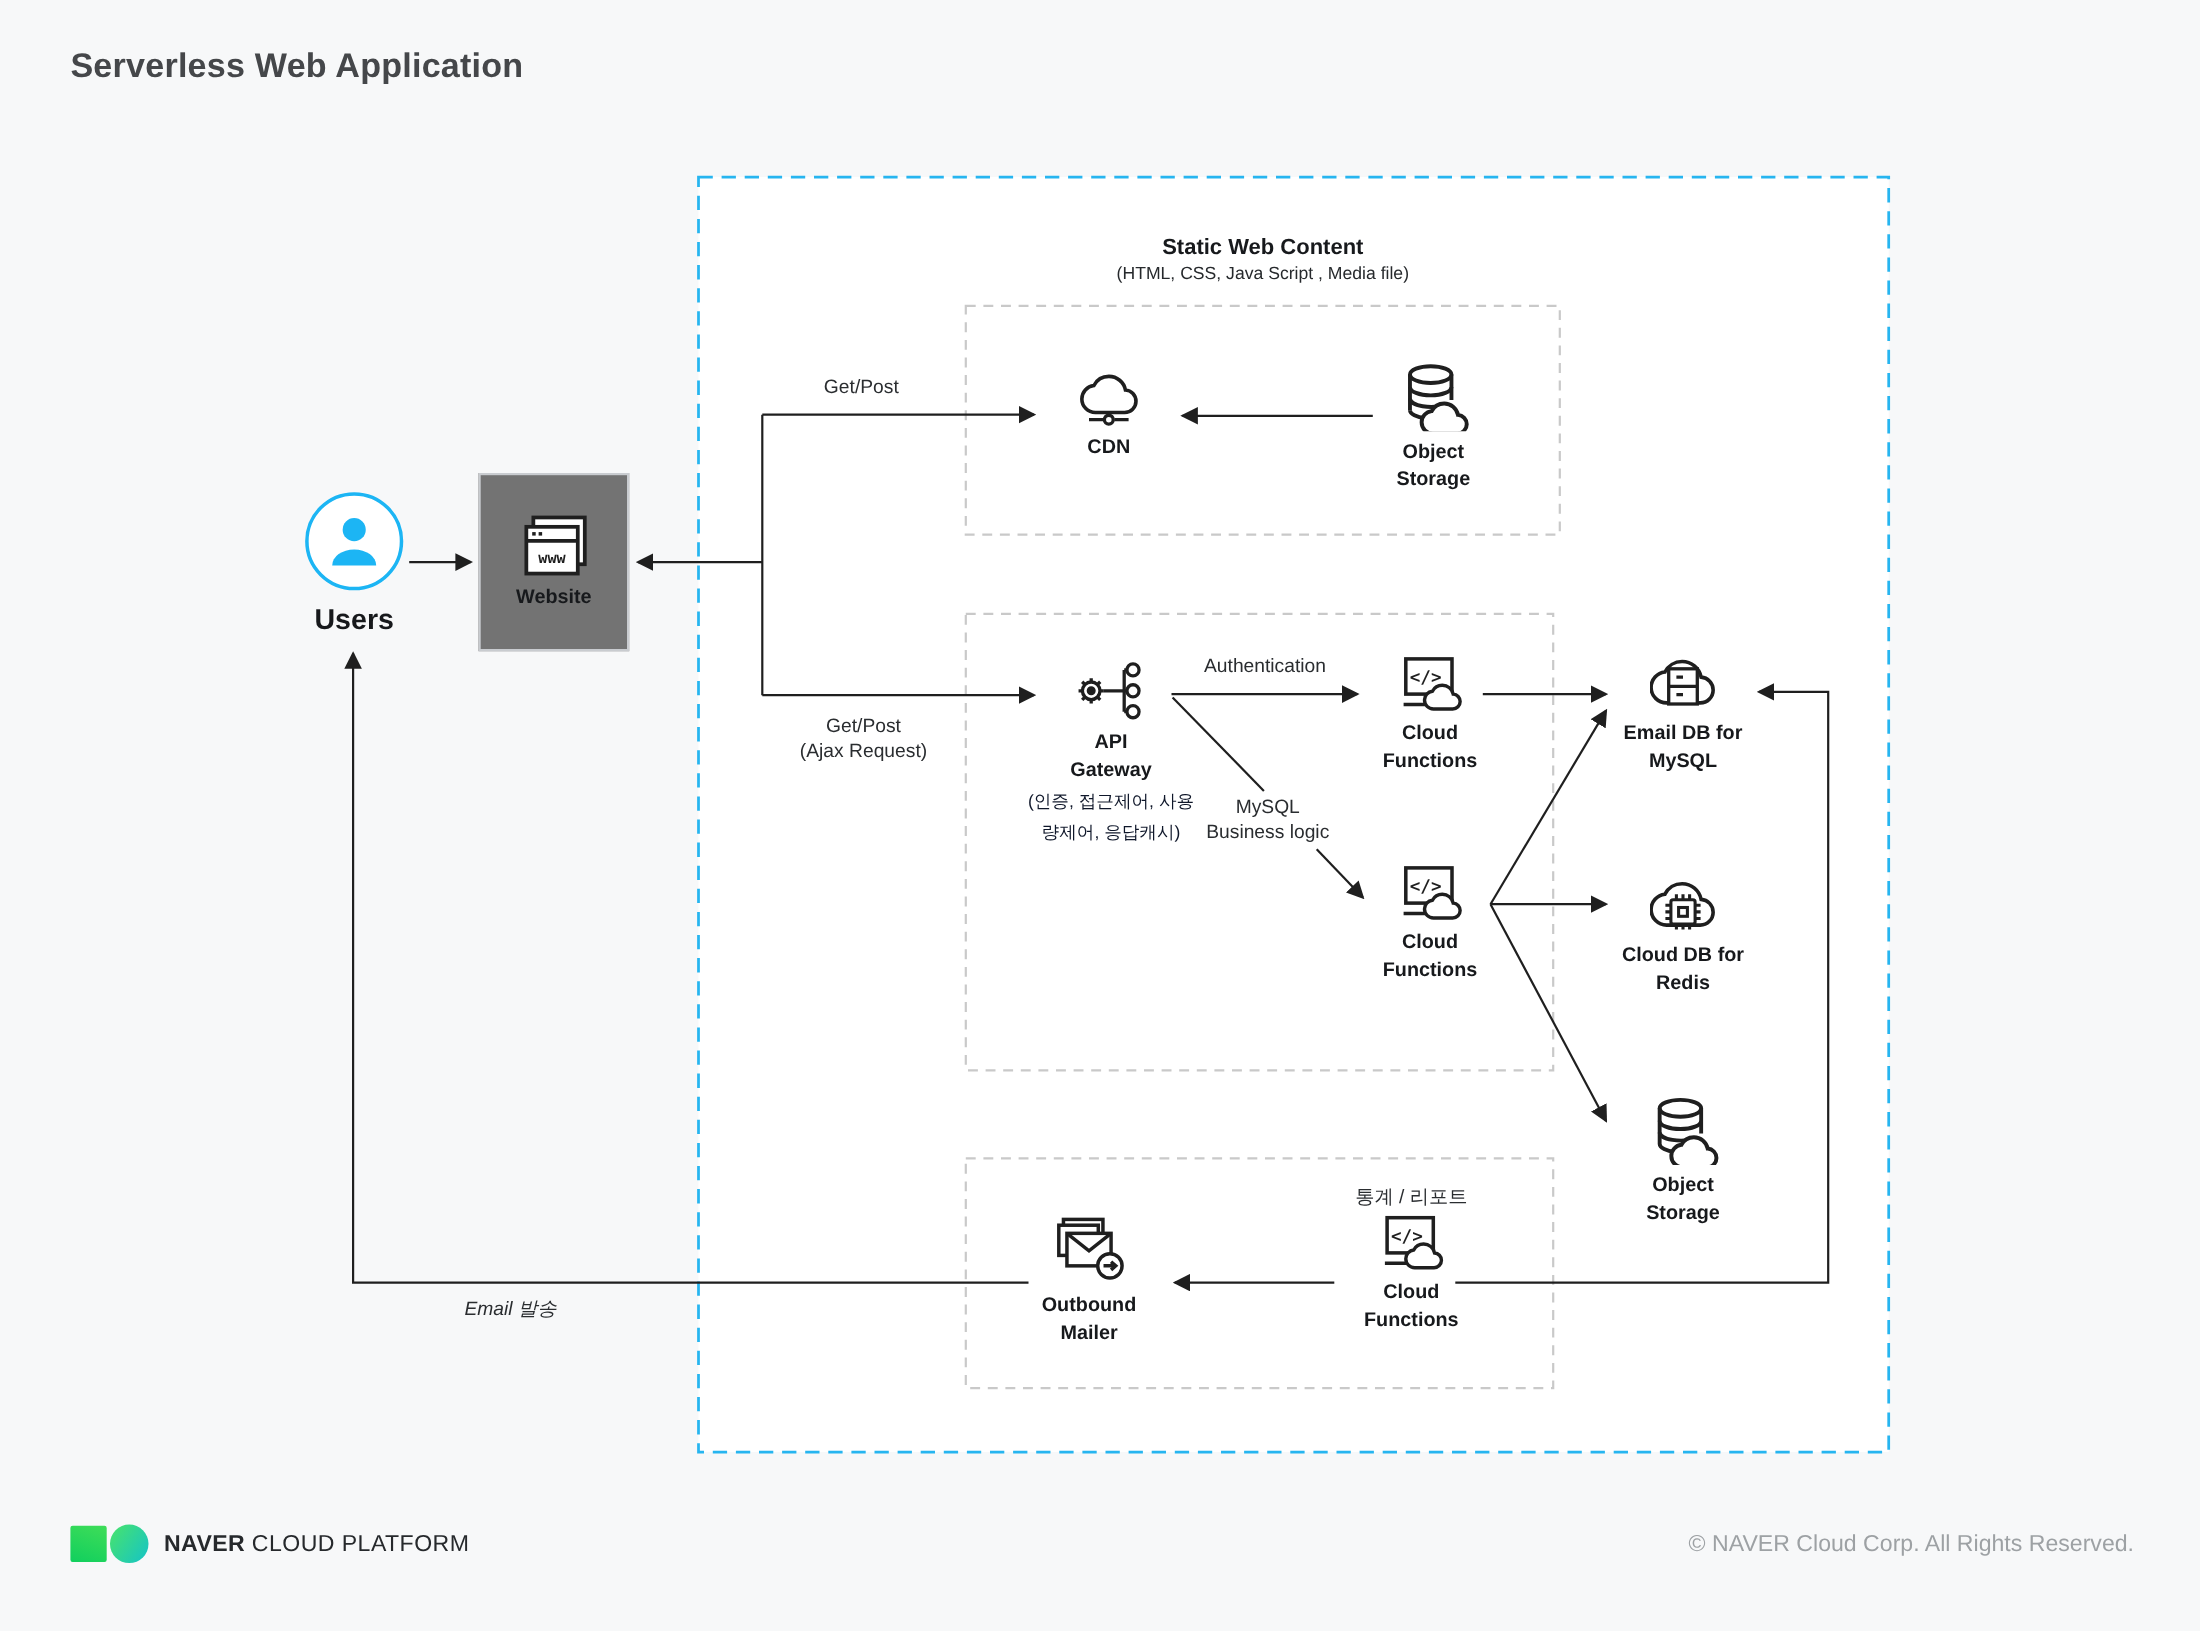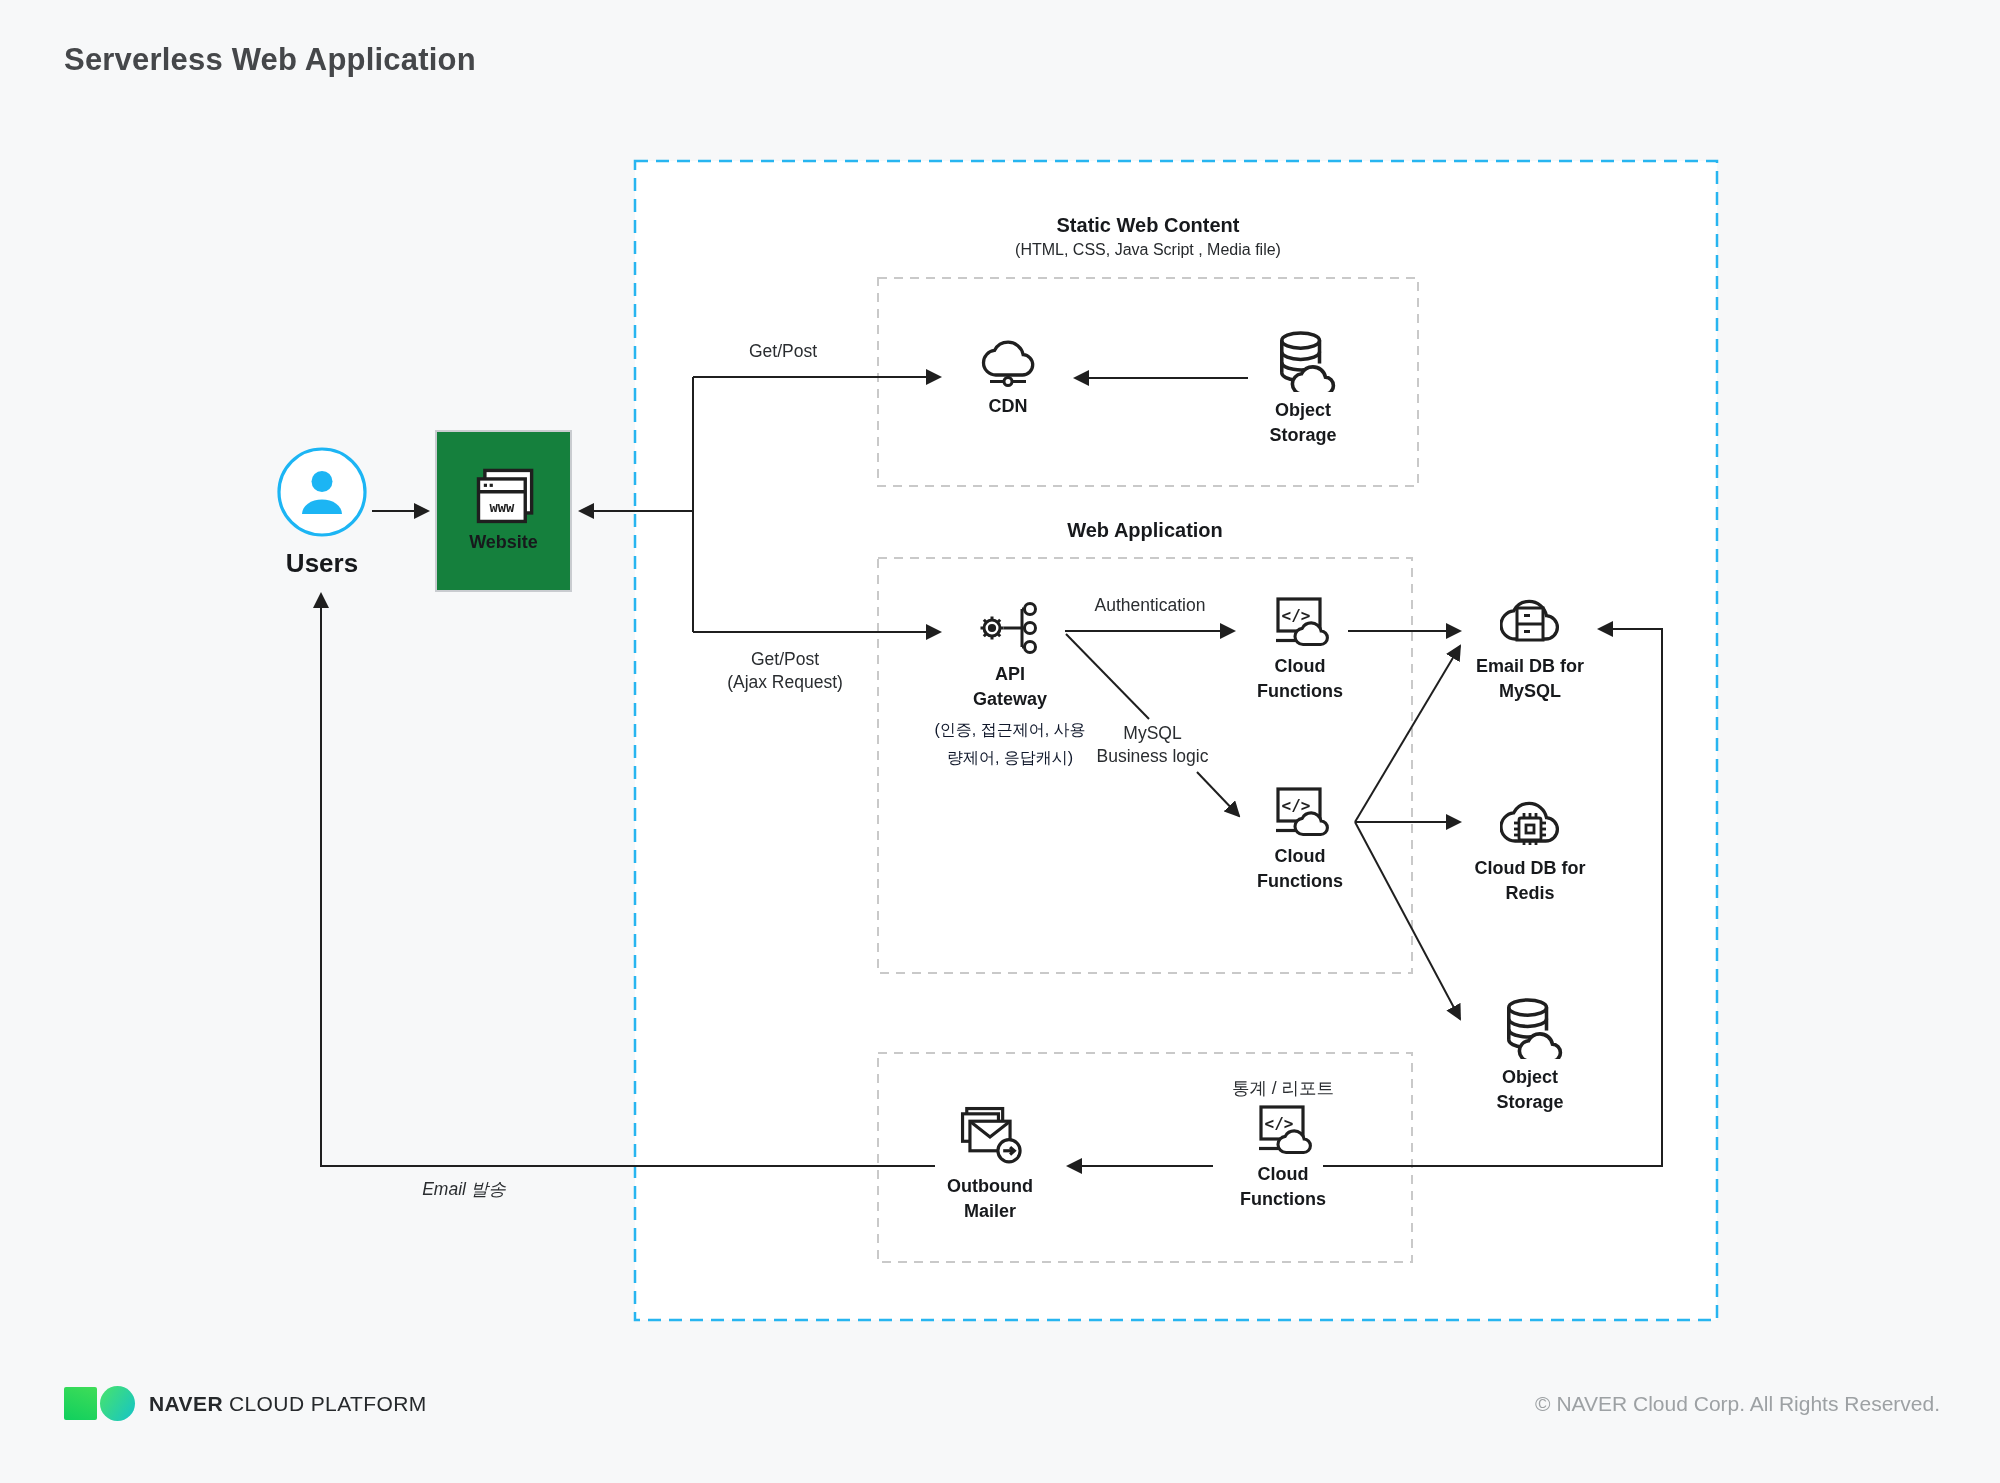--- a/index.html
+++ b/index.html
@@ -23,21 +23,21 @@
     font-size:18px;font-weight:600;color:#17191c;line-height:1.4;
     text-align:center;margin-top:6px;
   }
   .node-desc{
     font-size:16px;font-weight:400;color:#0f172a;line-height:1.7;text-align:center;margin-top:4px;
   }
   .edge-label{position:absolute;text-align:center;font-size:17.5px;color:#2a2d30;line-height:1.3;}
   .edge-label span{display:block;}
   .website-card{
     position:absolute;left:435px;top:430px;width:137px;height:162px;
-    background:#15803d;border:2px solid #c9ccd0;box-sizing:border-box;
+    background:#737373;border:2px solid #c9ccd0;box-sizing:border-box;
     display:flex;flex-direction:column;align-items:center;justify-content:center;z-index:2;
   }
   .website-card .node-label{margin-top:2px;}
   .footer-brand{position:absolute;left:64px;top:1386px;display:flex;align-items:center;z-index:2;}
   .logo-square{width:33px;height:33px;border-radius:2px;background:linear-gradient(200deg,#3fdd58,#10cf5e);}
   .logo-circle{width:35px;height:35px;border-radius:50%;margin-left:3px;background:linear-gradient(125deg,#49e46a,#14c3c8);}
   .brand-text{margin-left:14px;font-size:21px;color:#26292c;letter-spacing:.4px;}
   .brand-text b{font-weight:800;margin-right:6px;}
   .brand-text span{font-weight:400;}
   .copyright{position:absolute;right:60px;top:1392px;font-size:21px;color:#9da1a4;z-index:2;}
@@ -94,23 +94,20 @@
 
       <path d="M1323 1166 L1662 1166 L1662 629 L1599 629" marker-end="url(#ah)"></path>
     </g>
   </svg>
 
   <div class="layer">
 
     <div class="group-title" style="left:878px;top:214px;width:540px;">
       <span class="t">Static Web Content</span>
       <span class="s">(HTML, CSS, Java Script , Media file)</span>
-    </div>
-    <div class="group-title" style="left:878px;top:519px;width:534px;">
-      <span class="t">Web Application</span>
     </div>
 
     <div class="edge-label" style="left:698px;top:340px;width:170px;">
       <span>Get/Post</span>
     </div>
     <div class="edge-label" style="left:690px;top:648px;width:190px;">
       <span>Get/Post</span>
       <span>(Ajax Request)</span>
     </div>
     <div class="edge-label" style="left:1060px;top:594px;width:180px;">

